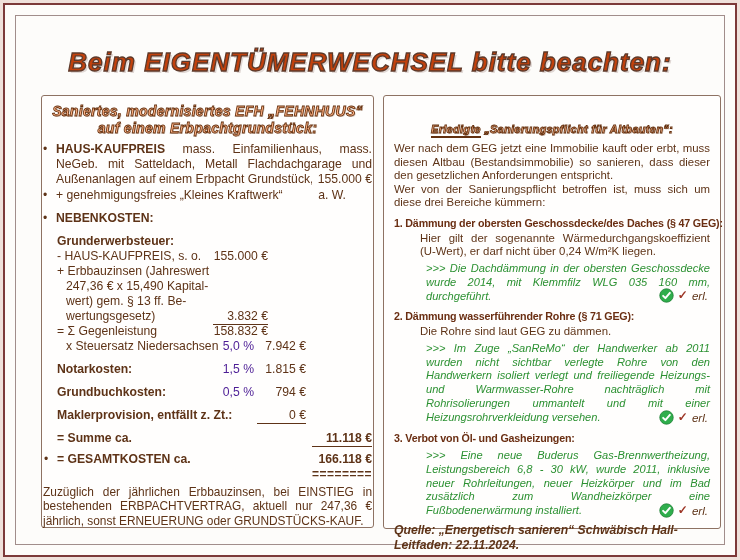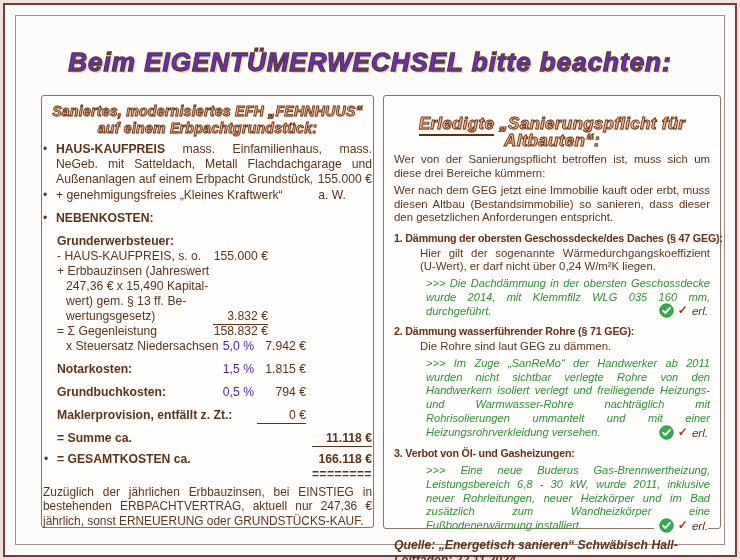--- a/index.html
+++ b/index.html
@@ -8,38 +8,38 @@
     background:#efe1db;
     font-family:"Liberation Sans", sans-serif;
     -webkit-font-smoothing:antialiased;
   }
   .frame-outer{position:absolute;inset:3px;background:#fdfcfa;border:2px solid #7c3a3a;}
   .frame-inner{position:absolute;inset:10px;border:1px solid #a18d8b;pointer-events:none;}
 
   .main-title{
     position:absolute;top:42px;left:0;width:100%;text-align:center;
     font-size:26px;font-weight:bold;font-style:italic;letter-spacing:1px;
-    color:#6d28d9;-webkit-text-stroke:1.3px #5c392a;
+    color:#c2410c;-webkit-text-stroke:1.3px #5c392a;
     text-shadow:2px 2px 0 rgba(92,57,42,0.18);
   }
 
   .box{
     position:absolute;background:#fffefd;border:1px solid #8e7263;border-radius:3px;
     box-sizing:border-box;color:#5e3317;
   }
   .box-left{left:36px;top:90px;width:333px;height:433px;padding:5px 1px;font-size:12.2px;line-height:15px;}
   .box-right{left:378px;top:90px;width:338px;height:434px;padding:5px 10px;font-size:11.4px;line-height:13.6px;}
 
   .panel-header{
     text-align:center;font-weight:bold;font-style:italic;letter-spacing:0.3px;
     color:#ffb285;-webkit-text-stroke:0.85px #63300f;
     text-shadow:1px 1px 0 rgba(99,48,15,0.25);
   }
   .panel-header.left{font-size:14px;line-height:16.5px;margin:2px 0 6px;}
-  .panel-header.right{font-size:17px;line-height:17px;margin:14px 0 4px;}
+  .panel-header.right{font-size:11px;line-height:17px;margin:20px 0 4px;}
   .hdr-underline{border-bottom:2px solid #63300f;padding-bottom:1px;}
 
   
   .lb{display:flex;margin-top:1px;}
   .lb .dot{width:13px;flex:none;}
   .lb .bt{flex:1;position:relative;text-align:justify;}
   .lb .bt .val{position:absolute;right:0;bottom:0;background:#fffefd;padding-left:6px;}
   .lb .bt .val.kw{right:26px;}
   .b{font-weight:bold;}
   .mt6{margin-top:6px;}.mt8{margin-top:8px;}
@@ -175,22 +175,22 @@
     </div>
 
     <div class="left-footer">Zuzüglich der jährlichen Erbbauzinsen, bei EINSTIEG in bestehenden ERBPACHTVERTRAG, aktuell nur 247,36 € jährlich, sonst ERNEUERUNG oder GRUNDSTÜCKS-KAUF.</div>
   </div>
 
   <div class="box box-right">
     <div class="panel-header right">
       <span class="hdr-underline">Erledigte</span><span> „Sanierungspflicht für Altbauten“:</span>
     </div>
 
+    <div class="intro">Wer nach dem GEG jetzt eine Immobilie kauft oder erbt, muss diesen Altbau (Bestandsimmobilie) so sanieren, dass dieser den gesetzlichen Anforderungen entspricht.</div>
     <div class="intro" style="margin-top:0;">Wer von der Sanierungspflicht betroffen ist, muss sich um diese drei Bereiche kümmern:</div>
-    <div class="intro">Wer nach dem GEG jetzt eine Immobilie kauft oder erbt, muss diesen Altbau (Bestandsimmobilie) so sanieren, dass dieser den gesetzlichen Anforderungen entspricht.</div>
 
     <div class="r-item">
       <div class="rh">1. Dämmung der obersten Geschossdecke/des Daches (§ 47 GEG):</div>
       <div class="ri">Hier gilt der sogenannte Wärmedurchgangskoeffizient (U-Wert), er darf nicht über 0,24 W/m²K liegen.</div>
       <div class="rn">
         <span>&gt;&gt;&gt; Die Dachdämmung in der obersten Geschossdecke wurde 2014, mit Klemmfilz WLG 035 160 mm, durchgeführt.</span>
         <span class="erl">
           <svg width="15" height="15" viewBox="0 0 20 20">
             <circle cx="10" cy="10" r="9" fill="#2fae4c" stroke="#1d7c33" stroke-width="1"></circle>
             <path d="M5.5 10.5 L8.5 13.5 L14.5 6.5" stroke="#ffffff" stroke-width="2.6" fill="none" stroke-linecap="round" stroke-linejoin="round"></path>

